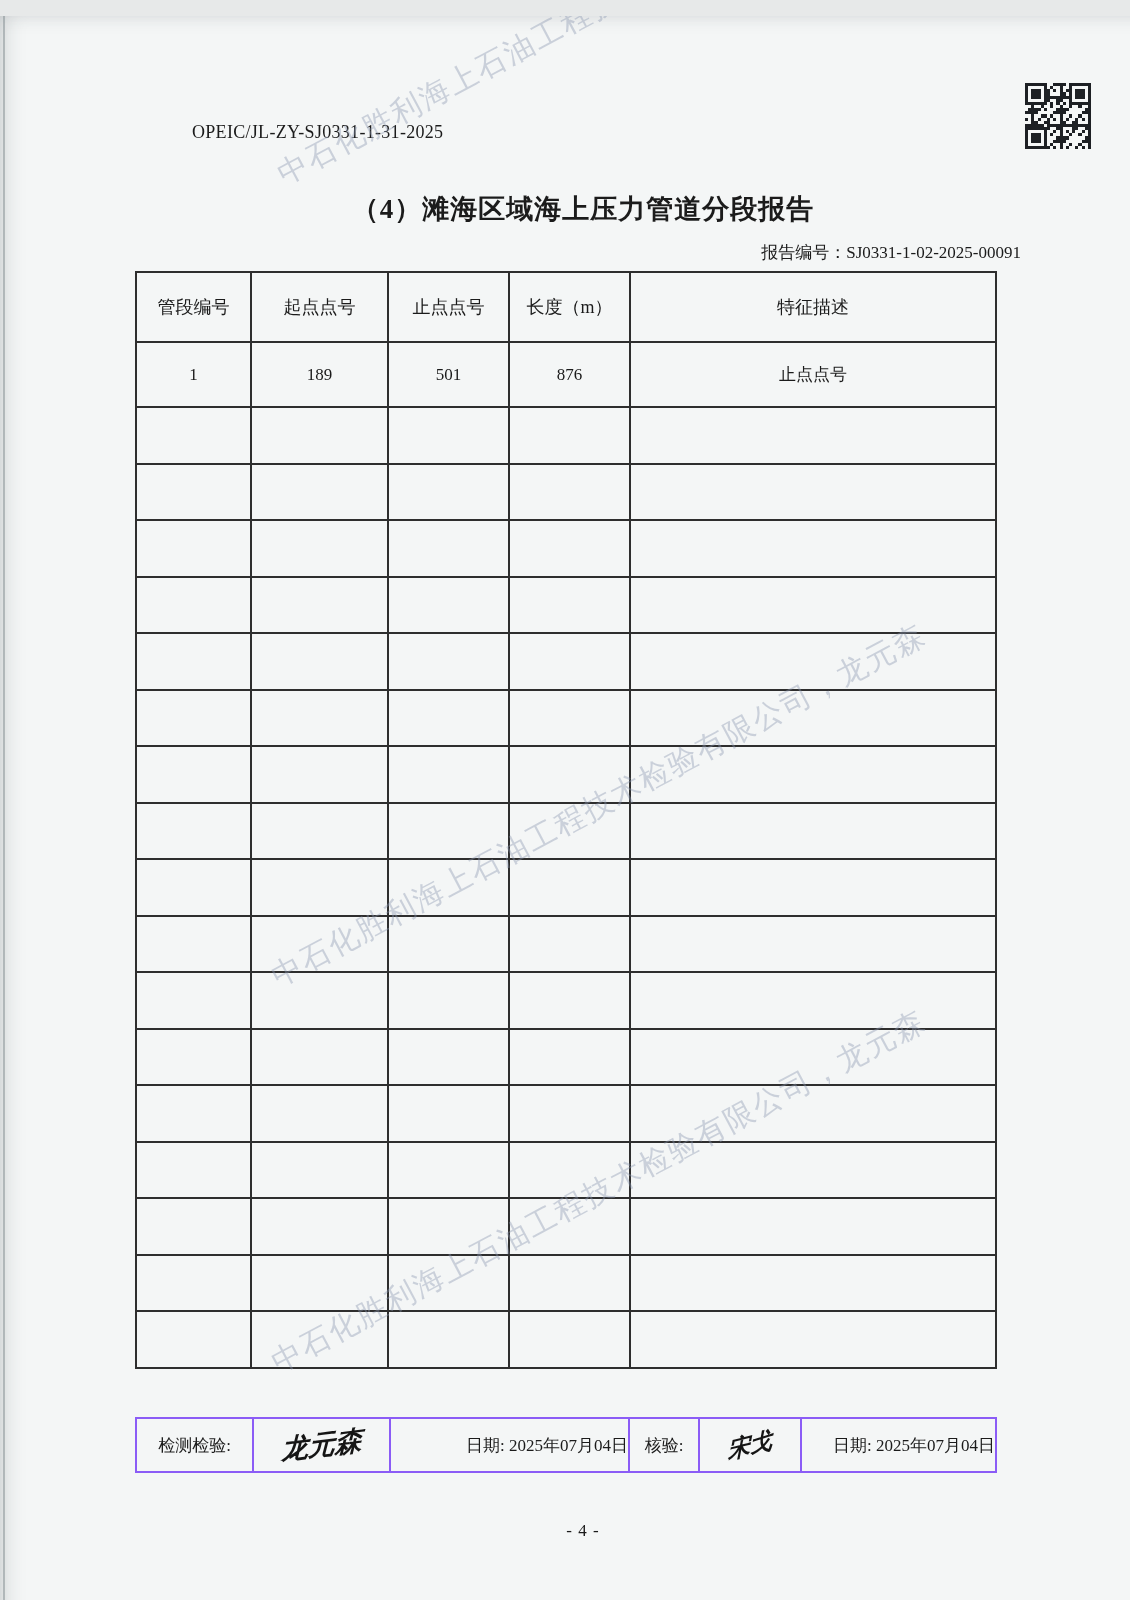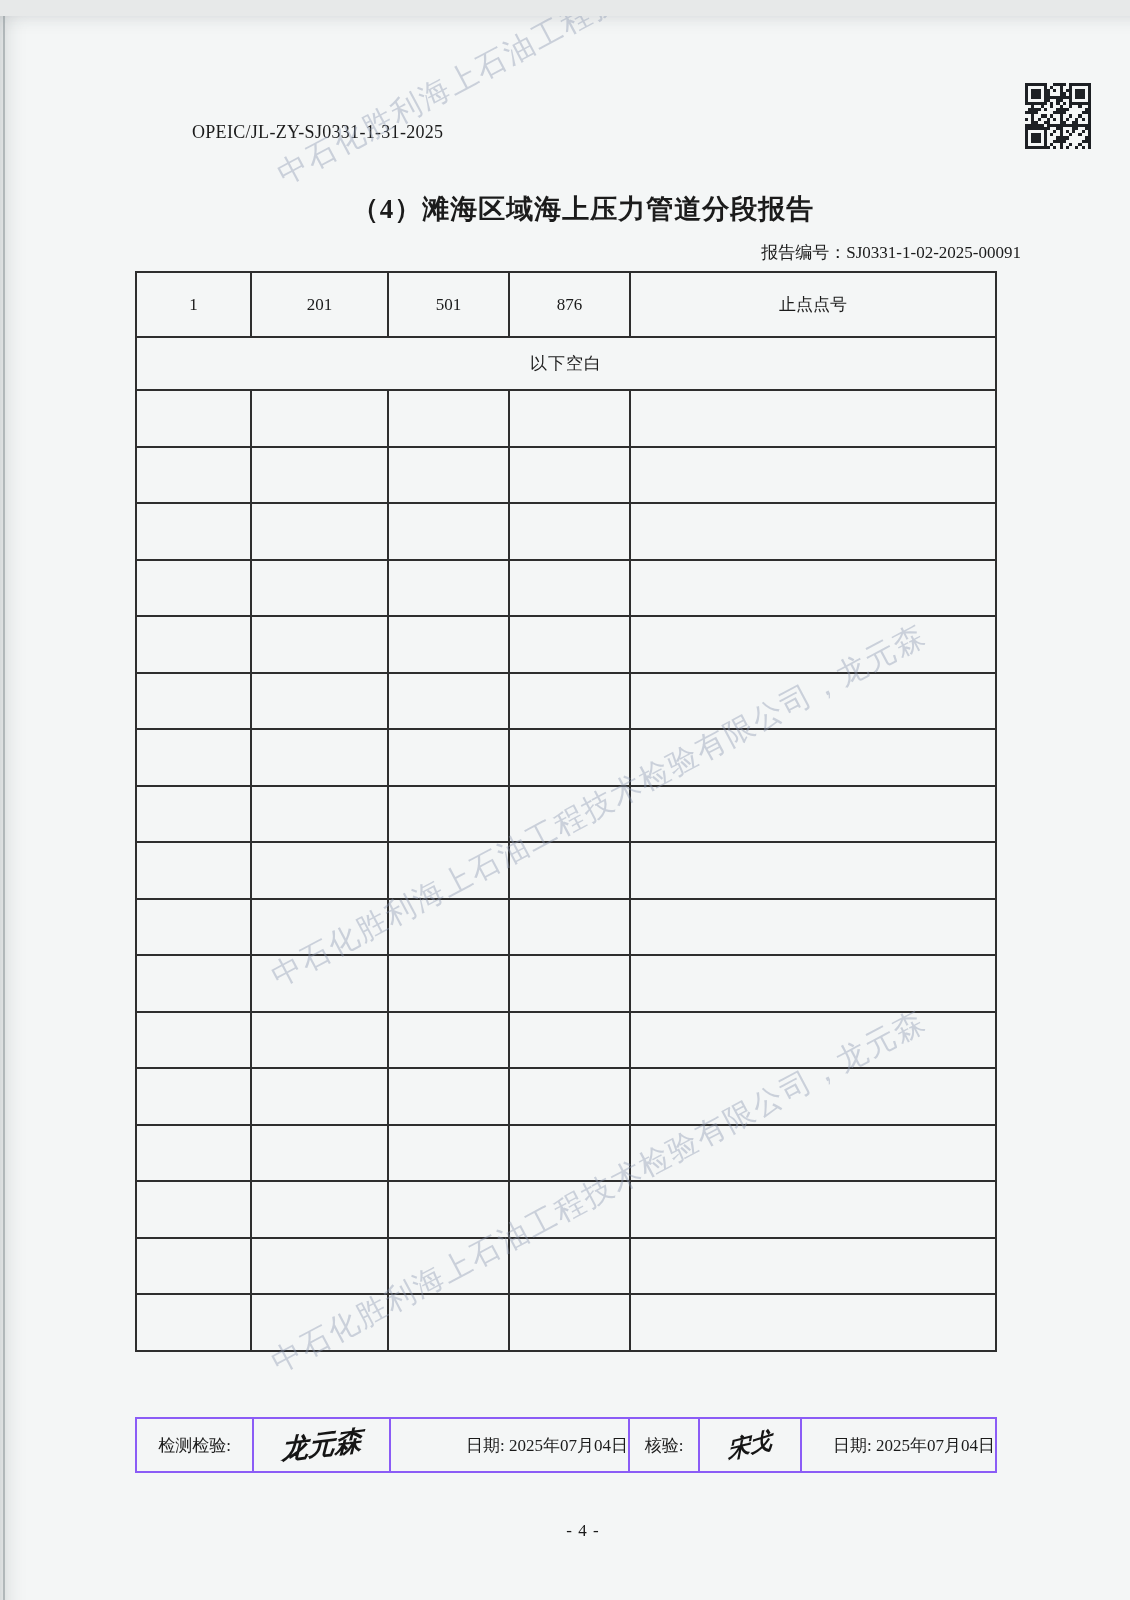--- a/index.html
+++ b/index.html
@@ -301,29 +301,33 @@
 
   <table class="seg">
       <colgroup>
         <col style="width: 115px;">
         <col style="width: 137px;">
         <col style="width: 121px;">
         <col style="width: 121px;">
         <col style="width: 366px;">
       </colgroup>
       <tbody>
+        <tr class="hdr-row">
+          <th>管段编号</th>
+          <th>起点点号</th>
+          <th>止点点号</th>
+          <th>长度（m）</th>
+          <th>特征描述</th>
+        </tr>
         <tr class="data-row">
           <td>1</td>
-          <td>201</td>
+          <td>189</td>
           <td>501</td>
           <td>876</td>
           <td>止点点号</td>
-        </tr>
-        <tr class="note-row">
-          <td colspan="5">以下空白</td>
         </tr>
         <tr class="empty-row">
           <td></td>
           <td></td>
           <td></td>
           <td></td>
           <td></td>
         </tr>
         <tr class="empty-row">
           <td></td>

